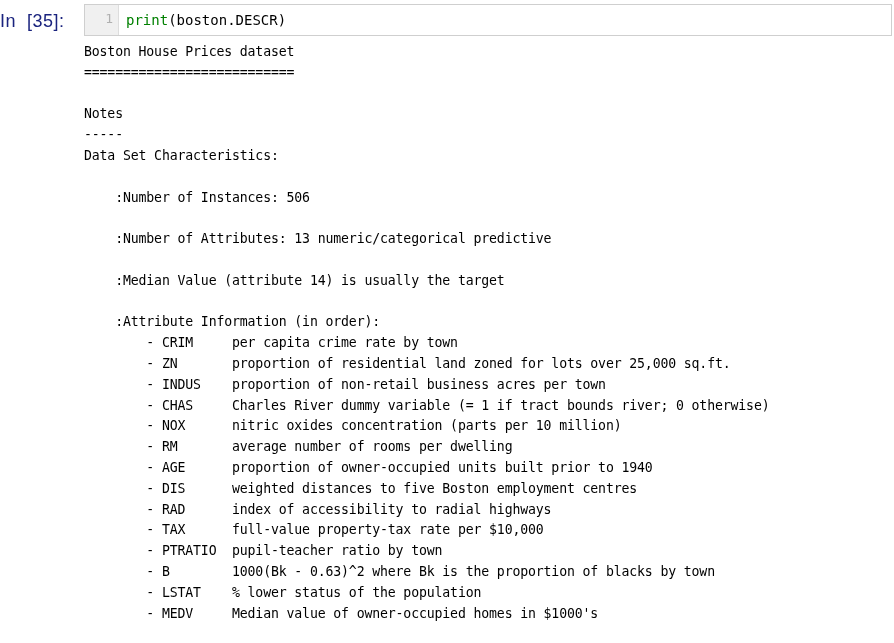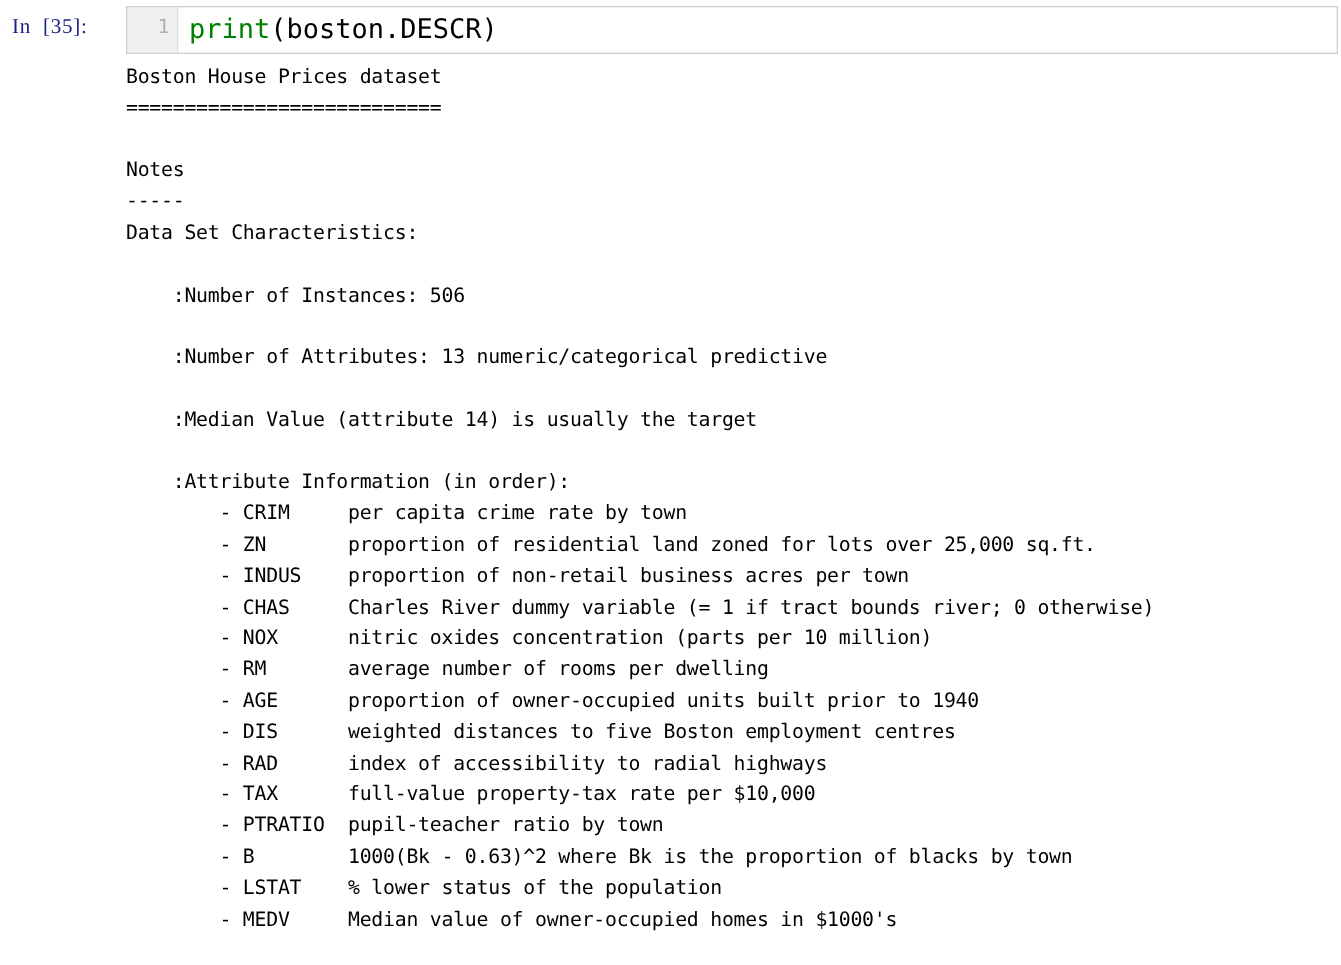--- a/index.html
+++ b/index.html
@@ -28,26 +28,26 @@
     align-items: flex-start;
     width: 894px;
     box-sizing: border-box;
     padding-top: 4px;
   }
 
   .prompt {
     width: 84px;
     min-width: 84px;
     text-align: left;
-    padding-left: 8px;
+    padding-left: 0;
     padding-top: 7px;
     box-sizing: border-box;
     color: #1a237e;
-    font-family: Liberation Serif, serif;
-    font-size: 14px;
+    font-family: Liberation Sans, sans-serif;
+    font-size: 18px;
     letter-spacing: 0.5px;
     white-space: pre;
     user-select: none;
   }
 
   .input-area {
     flex: 1;
     border: 1px solid #cfcfcf;
     background: #f7f7f7;
     box-sizing: border-box;
@@ -70,21 +70,21 @@
     box-sizing: border-box;
     user-select: none;
   }
 
   .code-area {
     flex: 1;
     background: #ffffff;
     padding: 6px 0 6px 7px;
     box-sizing: border-box;
     font-family: "DejaVu Sans Mono", monospace;
-    font-size: 18px;
+    font-size: 14px;
     line-height: 18px;
     white-space: pre;
     color: #000000;
   }
 
   .tok-builtin { color: #008000; }
   .tok-plain   { color: #000000; }
 
   
   .output-row {

